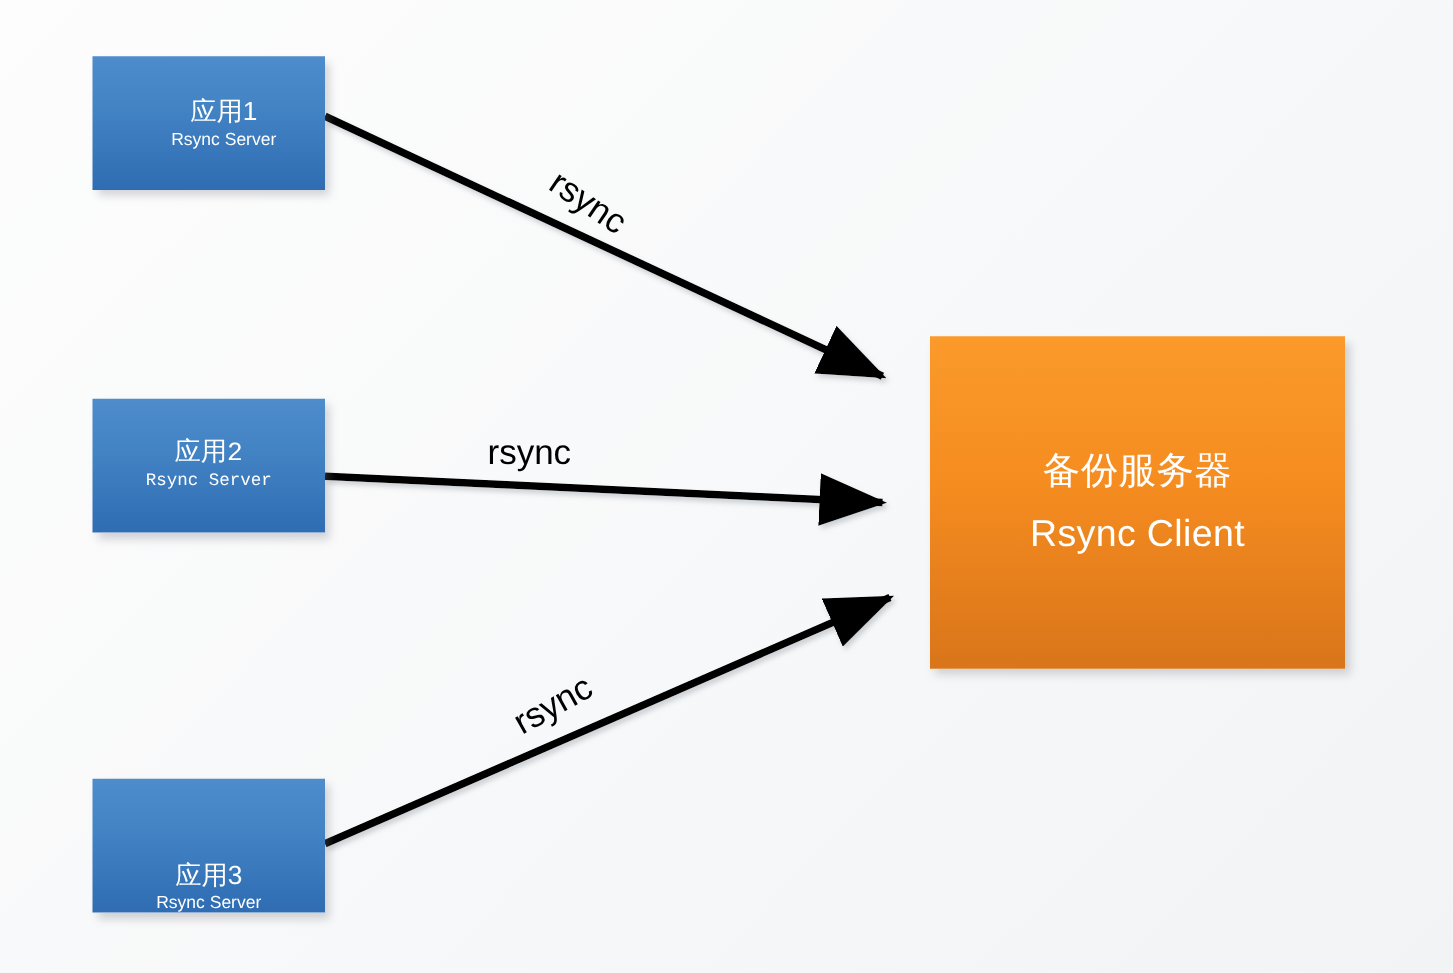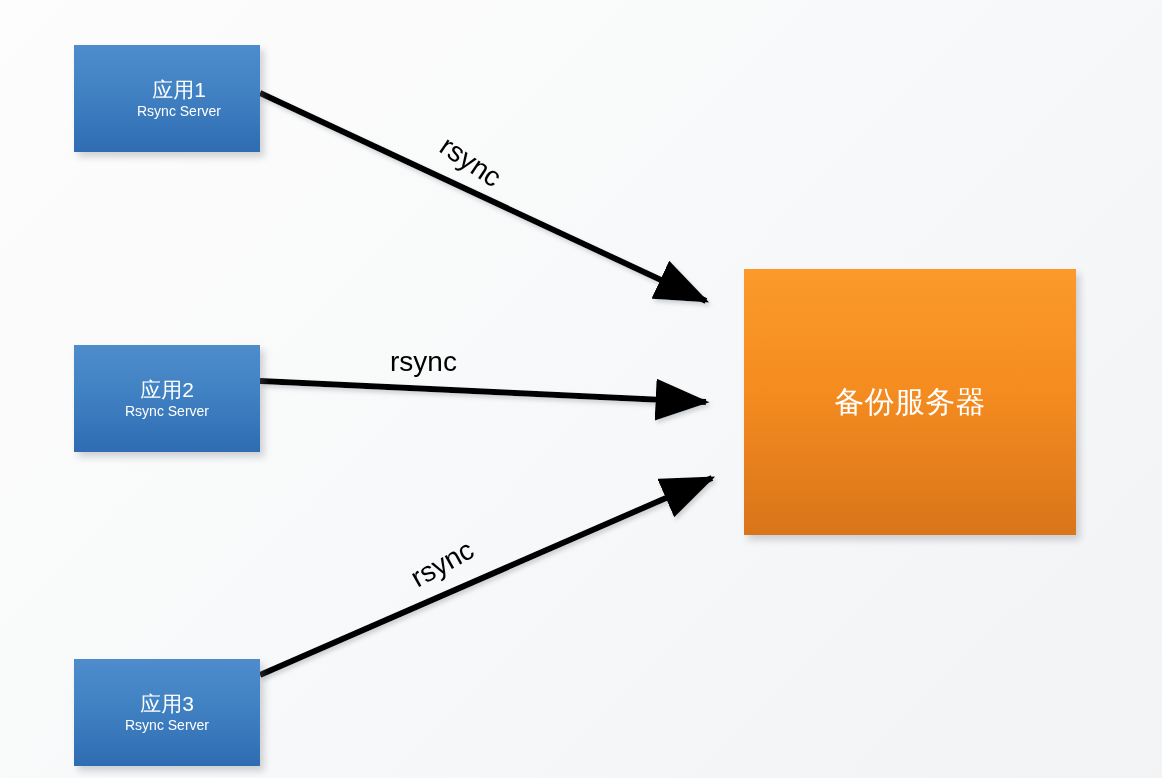--- a/index.html
+++ b/index.html
@@ -57,22 +57,22 @@
     background: linear-gradient(to bottom, #fb9a2b 0%, #f58c20 45%, #d9751a 100%);
     font-size: 30px;
     gap: 16px;
   }
   .node.backup .ln {
     font-size: 30px;
     letter-spacing: 0.3px;
   }
 
   #app1 { left: 74px; top: 45px; padding-left: 24px; }
-  #app2 { left: 74px; top: 345px; }
-  #app3 { left: 74px; top: 659px; }
+  #app2 { left: 74px; top: 319px; font-family: Liberation Mono, monospace; }
+  #app3 { left: 74px; top: 623px; justify-content: flex-end; }
 
   .edge-label {
     position: absolute;
     color: #000000;
     font-size: 28px;
     white-space: nowrap;
     transform-origin: center center;
   }
   #lbl1 {
     left: 437px;
@@ -122,19 +122,20 @@
     <span class="ln2">Rsync Server</span>
   </div>
 
   <div class="node app" id="app3">
     <span class="ln1">应用3</span>
     <span class="ln2">Rsync Server</span>
   </div>
 
   <div class="node backup" id="backup">
     <span class="ln">备份服务器</span>
+    <span class="ln">Rsync Client</span>
   </div>
 
   <div class="edge-label" id="lbl1">rsync</div>
   <div class="edge-label" id="lbl2">rsync</div>
   <div class="edge-label" id="lbl3">rsync</div>
 
 </div>
 
 </body></html>

